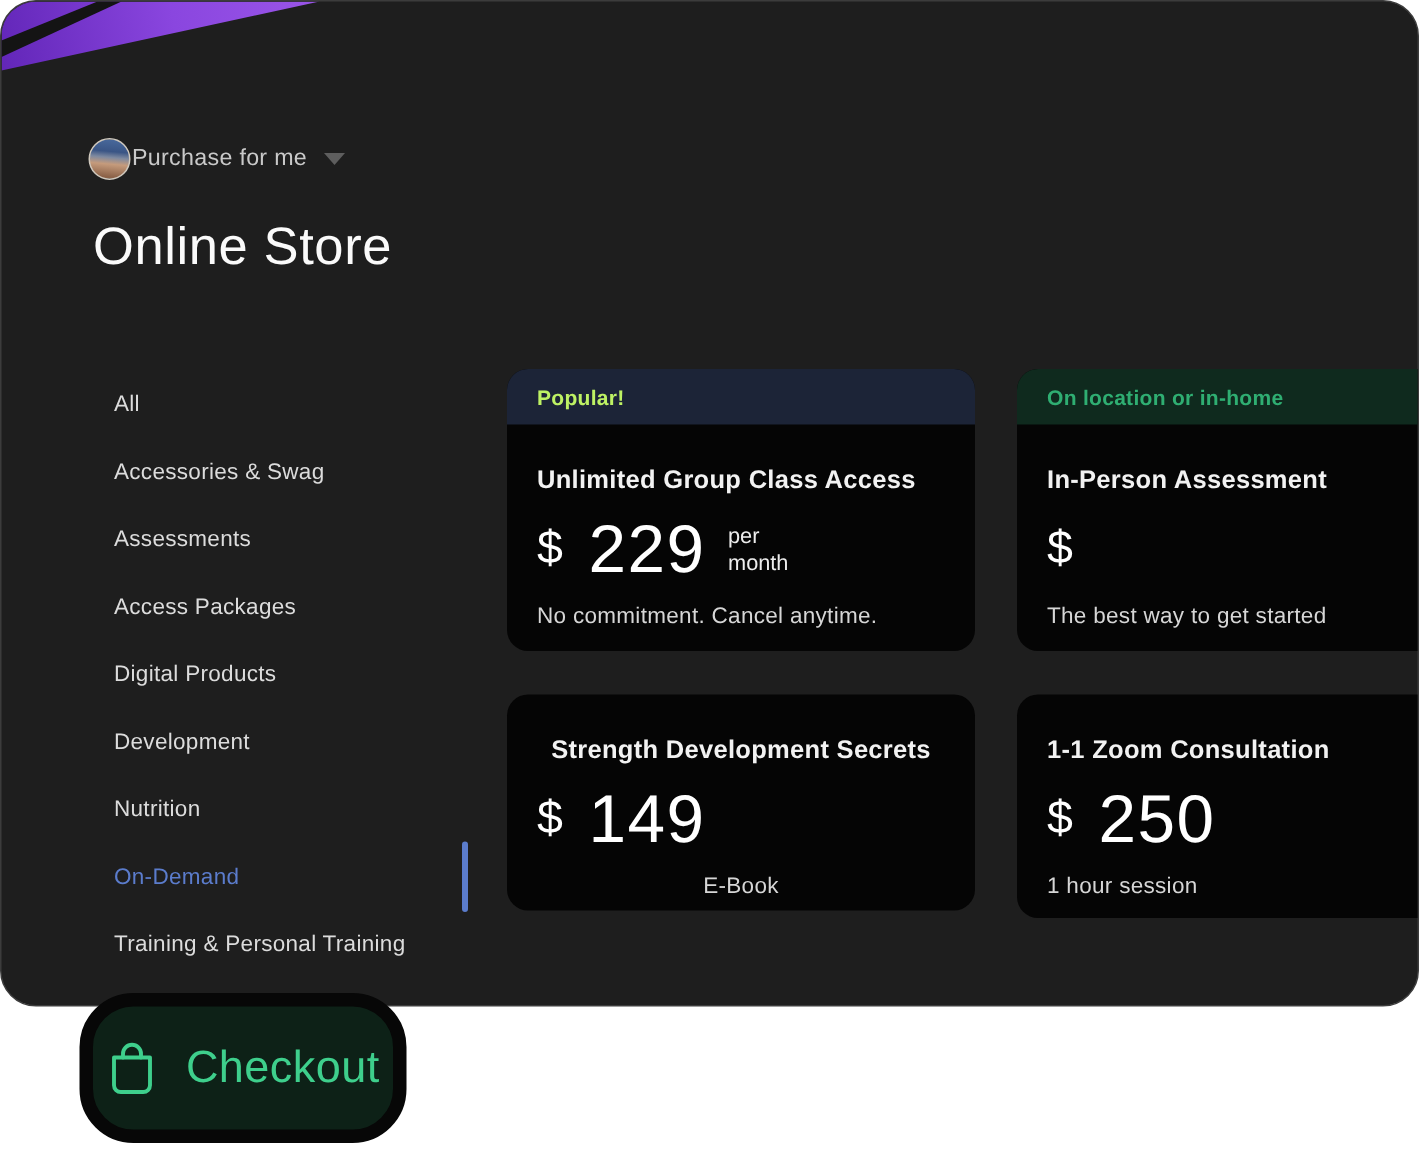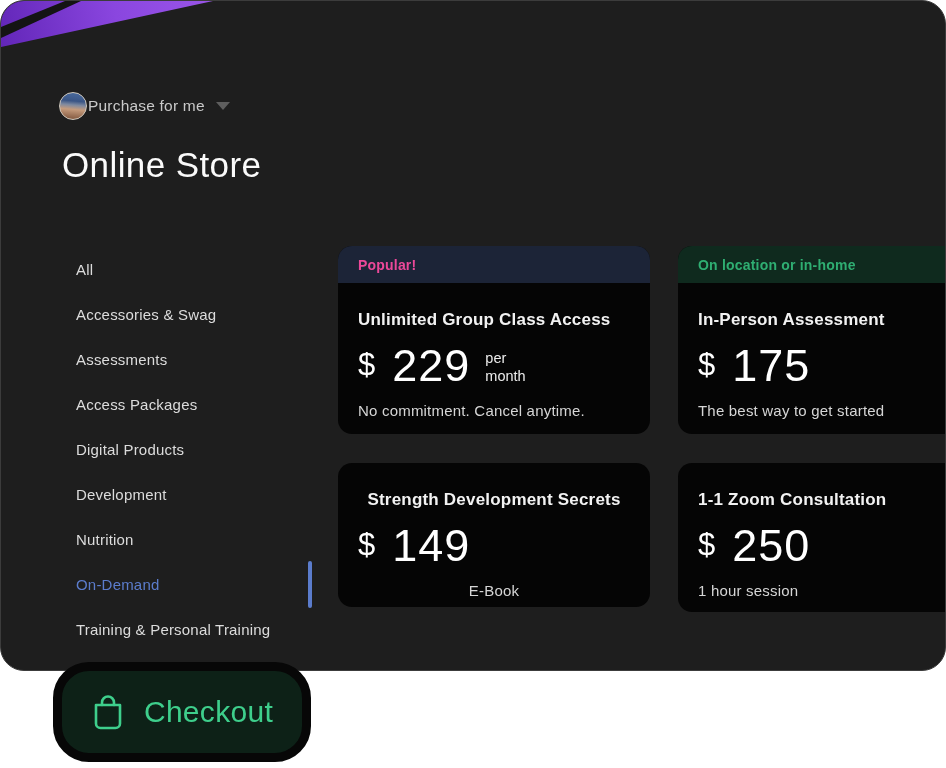--- a/index.html
+++ b/index.html
@@ -73,35 +73,35 @@
   }
   .card-1 { left: 337px; top: 245px; height: 188px; }
   .card-2 { left: 677px; top: 245px; height: 188px; }
   .card-3 { left: 337px; top: 462px; height: 144px; text-align: center; }
   .card-4 { left: 677px; top: 462px; height: 149px; }
 
   .card-badge {
     height: 37px; display: flex; align-items: center;
     padding: 0 20px; font-size: 14px; font-weight: 600; letter-spacing: .2px;
   }
-  .badge-blue  { background: #1c2437; color: #ec4899; }
+  .badge-blue  { background: #1c2437; color: #bef264; }
   .badge-green { background: #0f2a1e; color: #2fae72; }
 
   .card-body { padding: 27px 20px 16px 20px; }
   .card-title { color: #f2f2f2; font-size: 17px; font-weight: 600; letter-spacing: .2px; }
   .price-row { display: flex; align-items: center; margin-top: 13px; height: 44px; }
   .price-currency { color: #ffffff; font-size: 31px; font-weight: 400; }
   .price-amount { color: #ffffff; font-size: 45px; font-weight: 400; letter-spacing: 1px; margin-left: 17px; line-height: 1; }
   .price-period { margin-left: 15px; color: #ededed; font-size: 14.5px; line-height: 1.25; transform: translateY(2px); }
   .card-subtext { margin-top: 15px; color: #d6d6d6; font-size: 15px; letter-spacing: .2px; }
 
   
   .checkout-button {
     position: absolute; left: 53px; top: 662px;
-    width: 258px; height: 100px;
+    width: 218px; height: 100px;
     background: #0d2117;
     border: 9px solid #070707;
     border-radius: 36px;
     display: flex; align-items: center; justify-content: center; gap: 19px;
     cursor: pointer;
   }
   .checkout-label { color: #3ecf8c; font-size: 30px; font-weight: 500; letter-spacing: .3px; }
 </style>
 </head>
 <body>
@@ -157,21 +157,20 @@
         <div class="card-subtext">No commitment. Cancel anytime.</div>
       </div>
     </div>
 
     <div class="card card-2">
       <div class="card-badge badge-green">On location or in-home</div>
       <div class="card-body">
         <div class="card-title">In-Person Assessment</div>
         <div class="price-row">
           <span class="price-currency">$</span>
-          <span class="price-amount">175</span>
         </div>
         <div class="card-subtext">The best way to get started</div>
       </div>
     </div>
 
     <div class="card card-3">
       <div class="card-body">
         <div class="card-title">Strength Development Secrets</div>
         <div class="price-row">
           <span class="price-currency">$</span>

